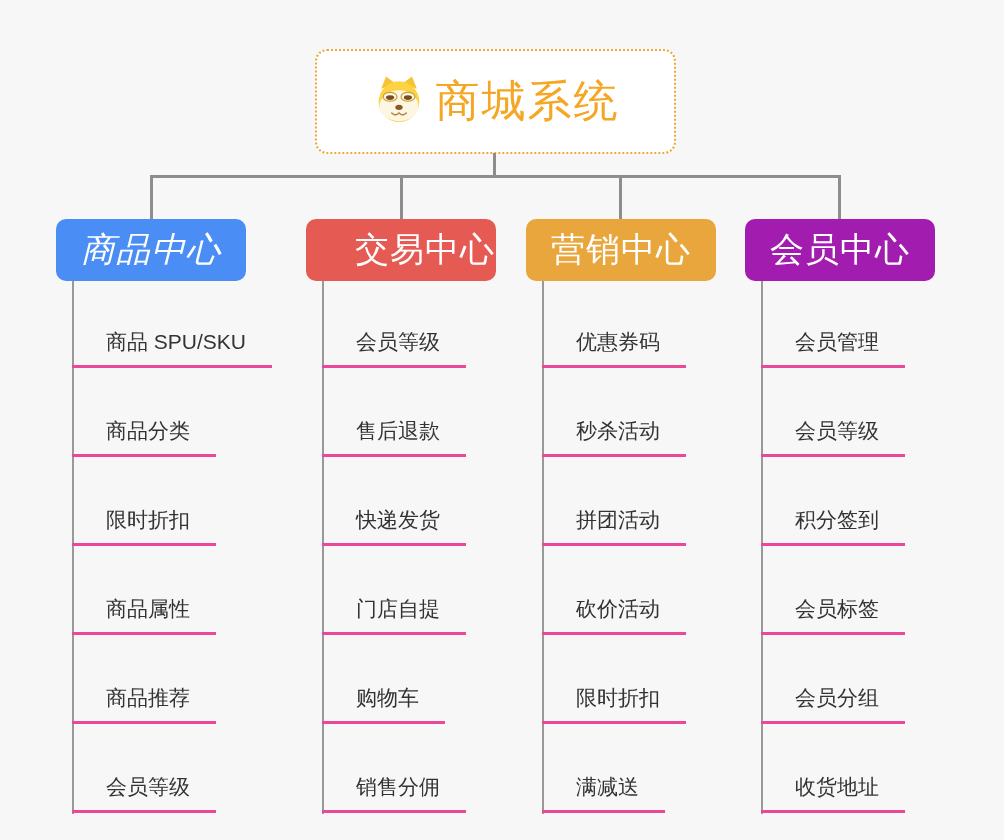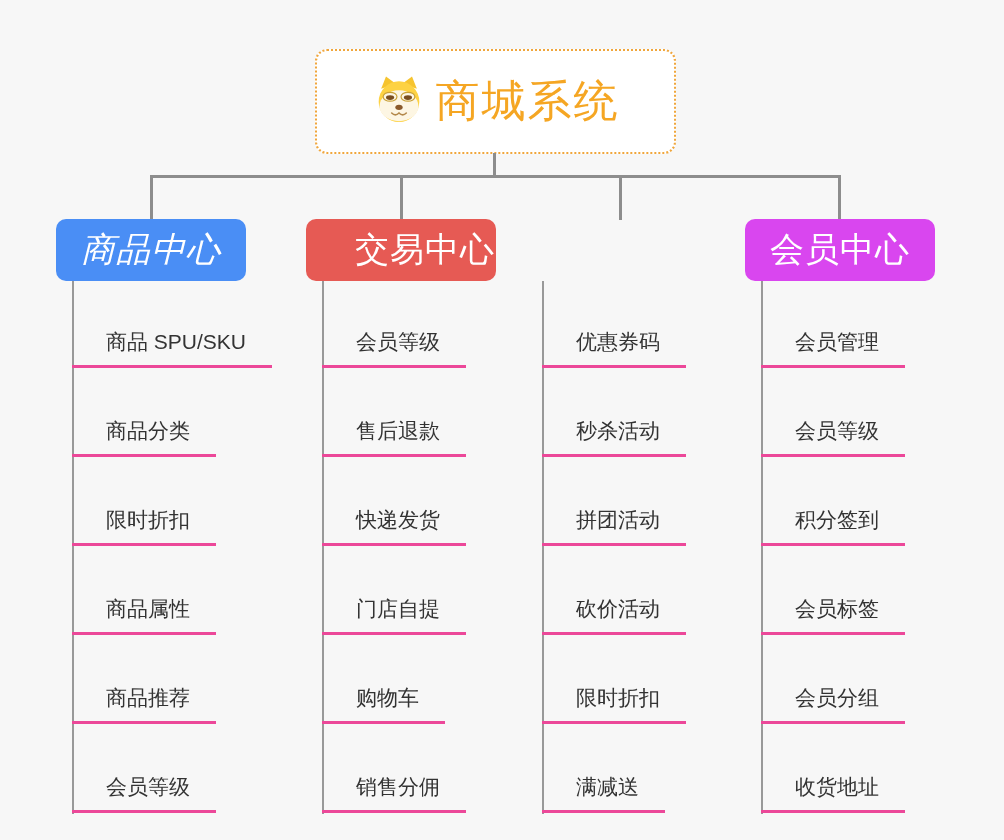--- a/index.html
+++ b/index.html
@@ -86,21 +86,24 @@
   <div class="line drop drop-2"></div>
   <div class="line drop drop-3"></div>
   <div class="line drop drop-4"></div>
 
   <div class="branch-node branch-1" style="background: rgb(74, 142, 245);">
     <span>商品中心</span>
   </div>
   <div class="branch-node branch-2" style="background: rgb(230, 90, 84); padding-left: 48px;">
     <span>交易中心</span>
   </div>
-  <div class="branch-node branch-4" style="background: #d946ef;">
+  <div class="branch-node branch-3" style="background: rgb(233, 166, 60);">
+    <span>营销中心</span>
+  </div>
+  <div class="branch-node branch-4" style="background: #a21caf;">
     <span>会员中心</span>
   </div>
 
   <div class="column col-1">
     <div class="spine"></div>
     <div class="leaf">商品 SPU/SKU</div>
     <div class="leaf">商品分类</div>
     <div class="leaf">限时折扣</div>
     <div class="leaf">商品属性</div>
     <div class="leaf">商品推荐</div>

